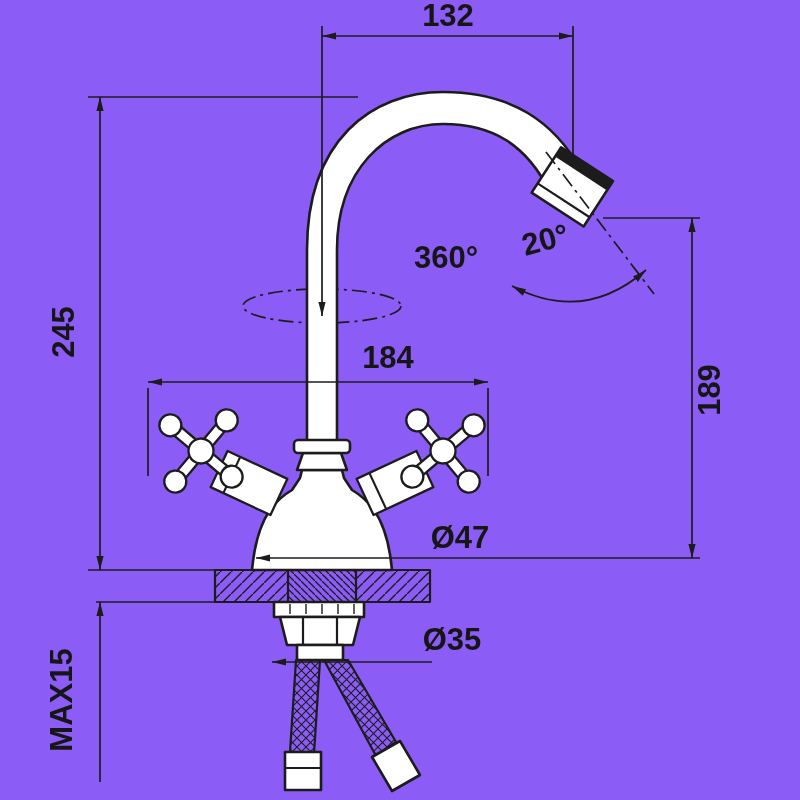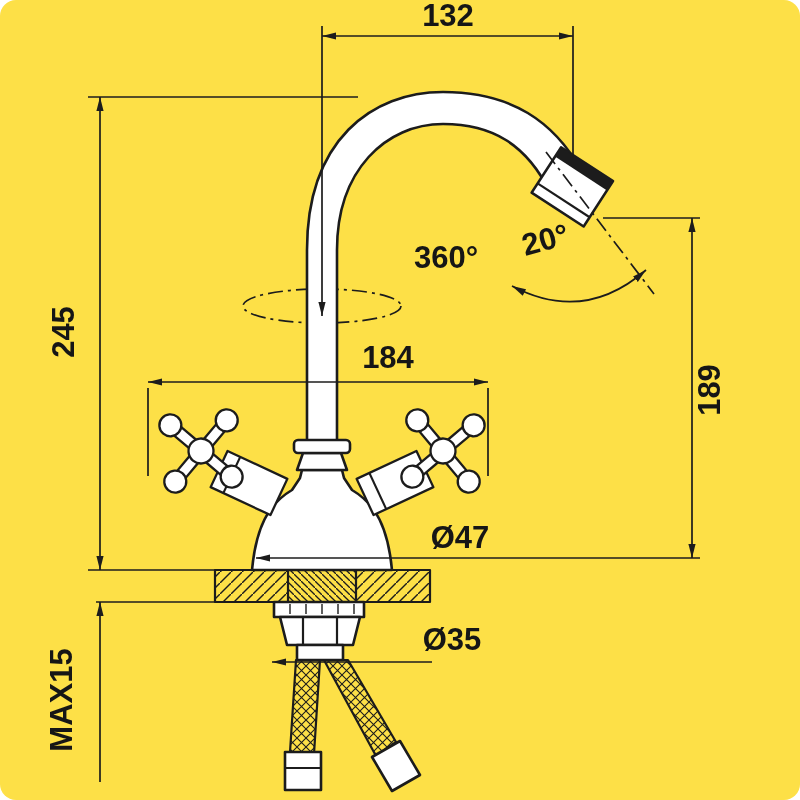--- a/index.html
+++ b/index.html
@@ -1,16 +1,16 @@
 <!DOCTYPE html>
 <html><head>
 <meta charset="utf-8">
 <style>
   html,body{margin:0;padding:0;background:#ffffff;}
-  .page{width:800px;height:800px;background:#fde047;position:relative;overflow:hidden;border-radius:16px;}
+  .page{width:800px;height:800px;background:#8b5cf6;position:relative;overflow:hidden;}
   svg{display:block;}
   .obj2{fill:none;stroke:#1c1c1c;stroke-width:2.2;stroke-linejoin:round;}
   .objf{fill:#ffffff;stroke:#1c1c1c;stroke-width:2.6;stroke-linejoin:round;}
   .objf2{fill:#ffffff;stroke:#1c1c1c;stroke-width:2.3;stroke-linejoin:round;}
   .solid{fill:#1c1c1c;stroke:none;}
   .dim{fill:none;stroke:#1c1c1c;stroke-width:1.7;}
   .thin{fill:none;stroke:#1c1c1c;stroke-width:1.4;}
   .dashdot{fill:none;stroke:#1c1c1c;stroke-width:1.7;stroke-dasharray:15 5 3 5;}
   .hose{fill:url(#braid);stroke:#1c1c1c;stroke-width:2.2;stroke-linejoin:round;}
   .txt{font-family:"Liberation Sans",sans-serif;font-size:31px;font-weight:bold;fill:#161616;text-anchor:middle;}

